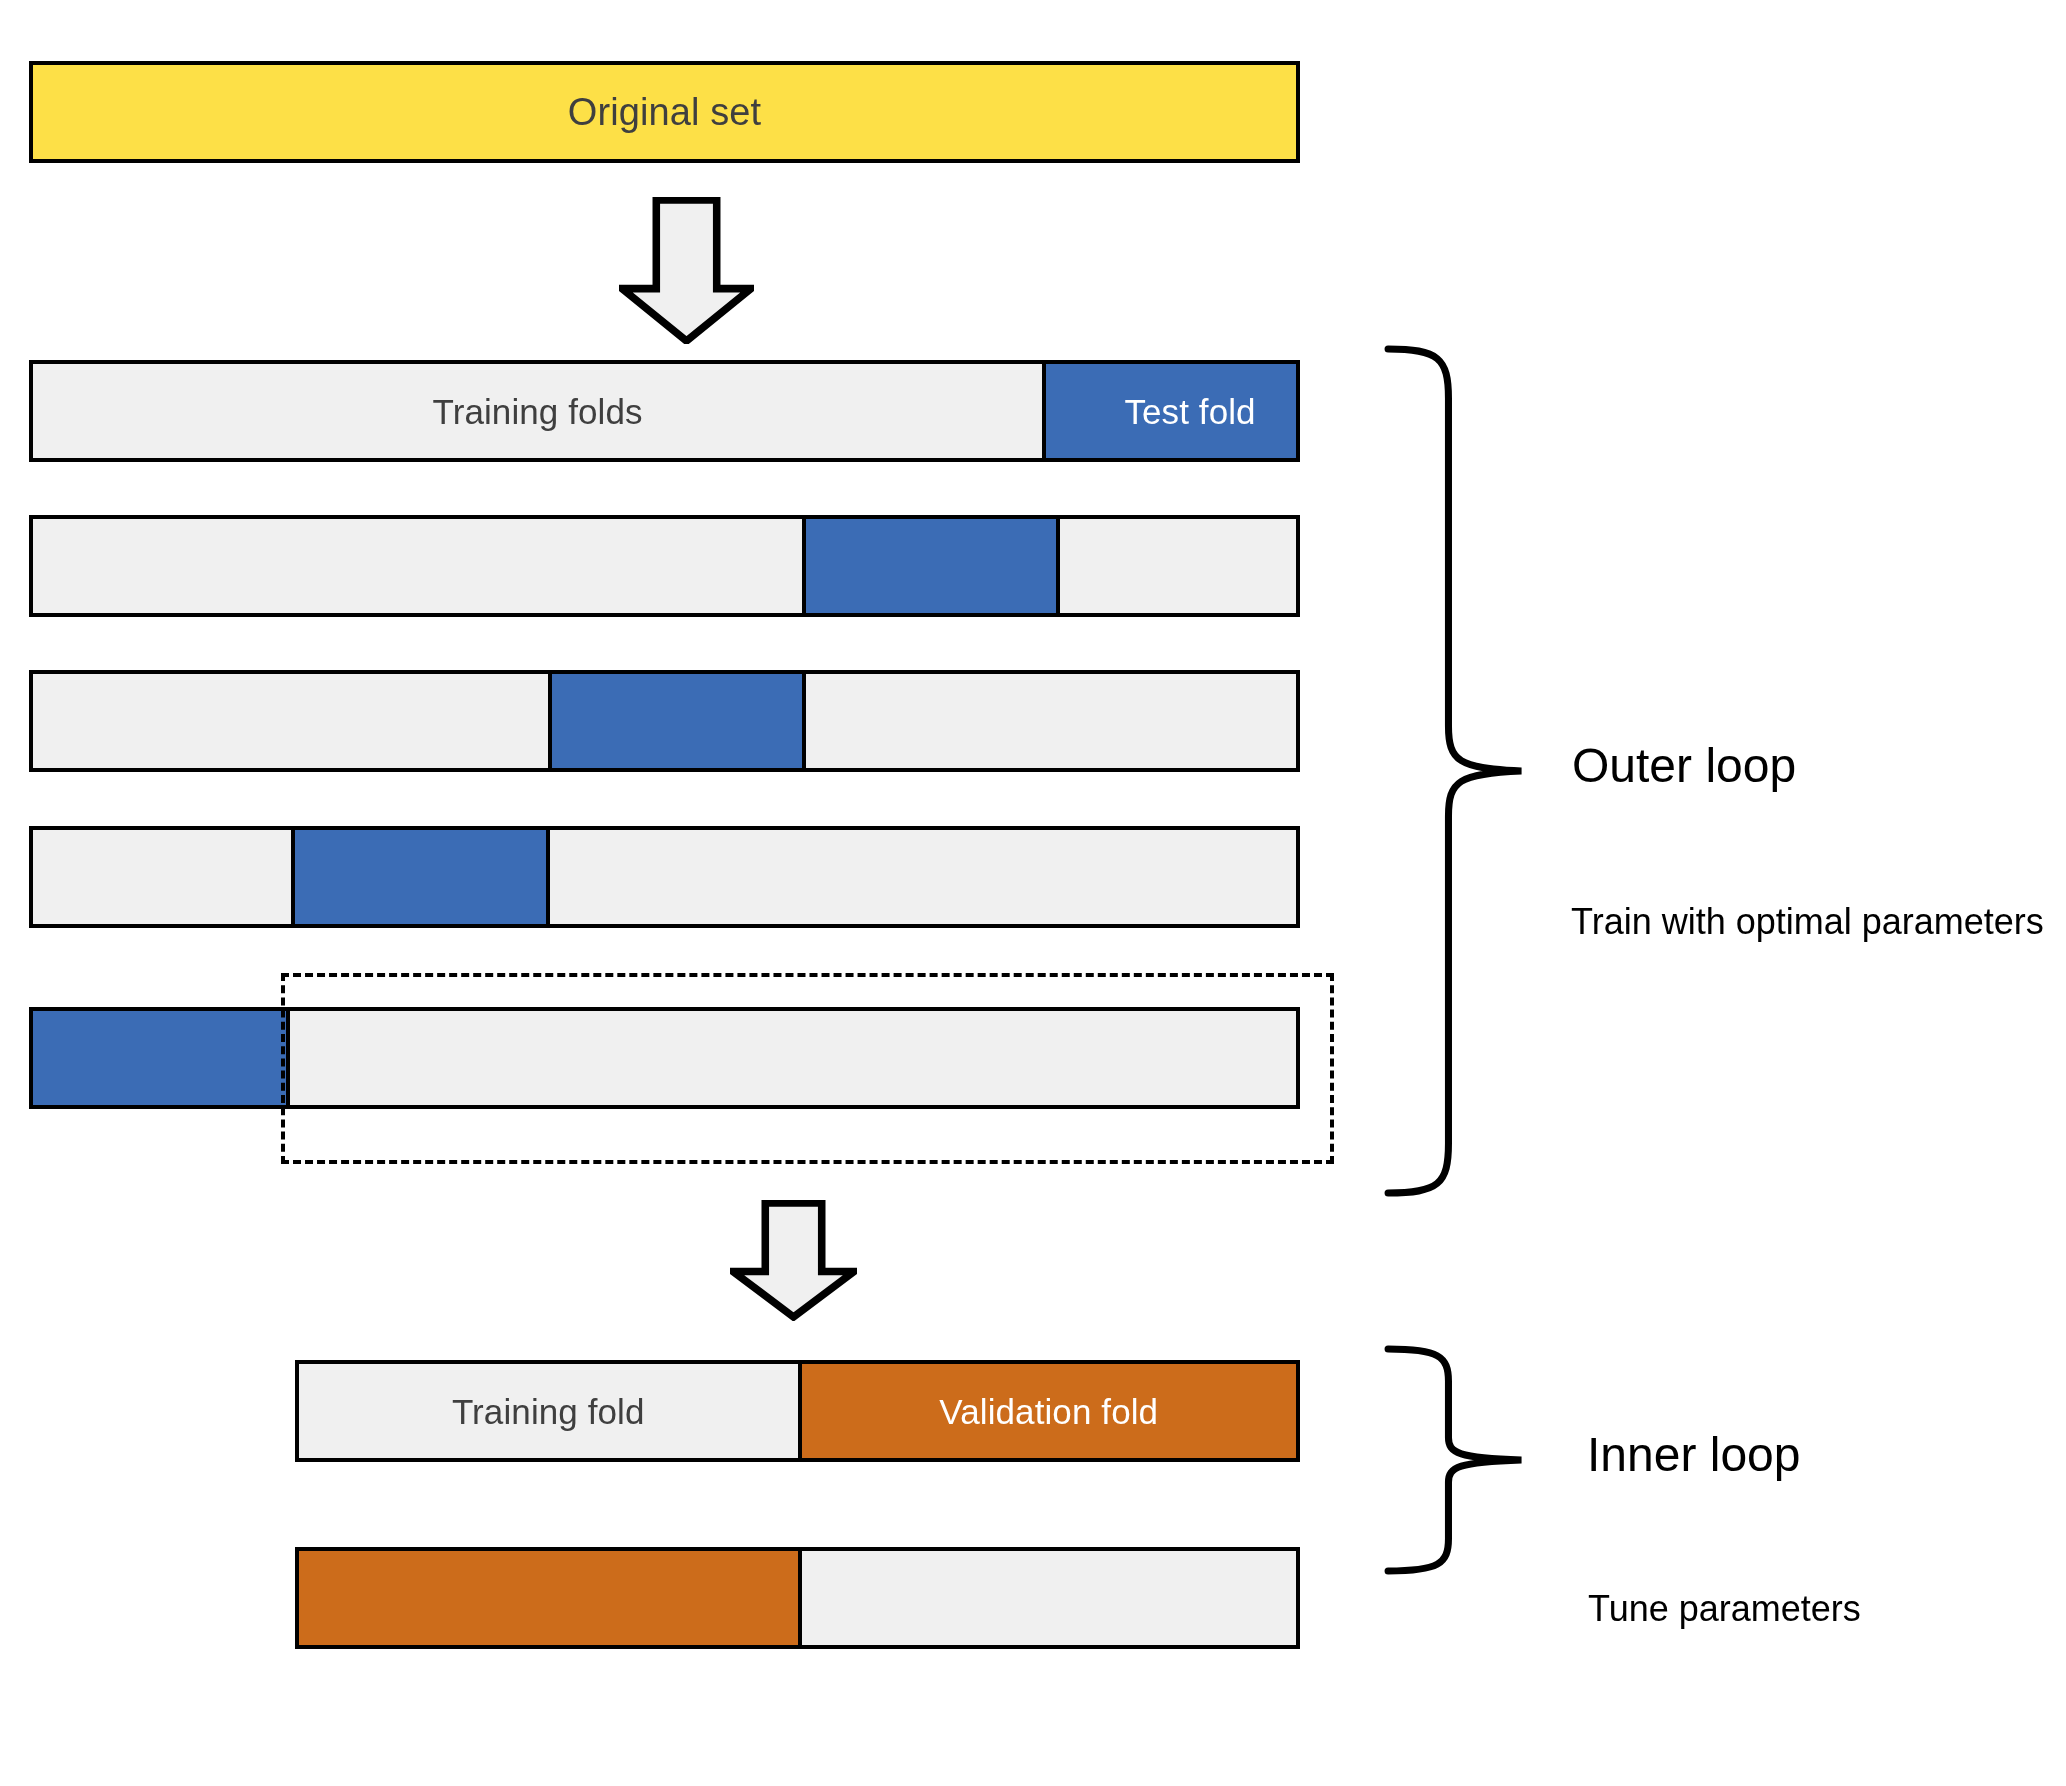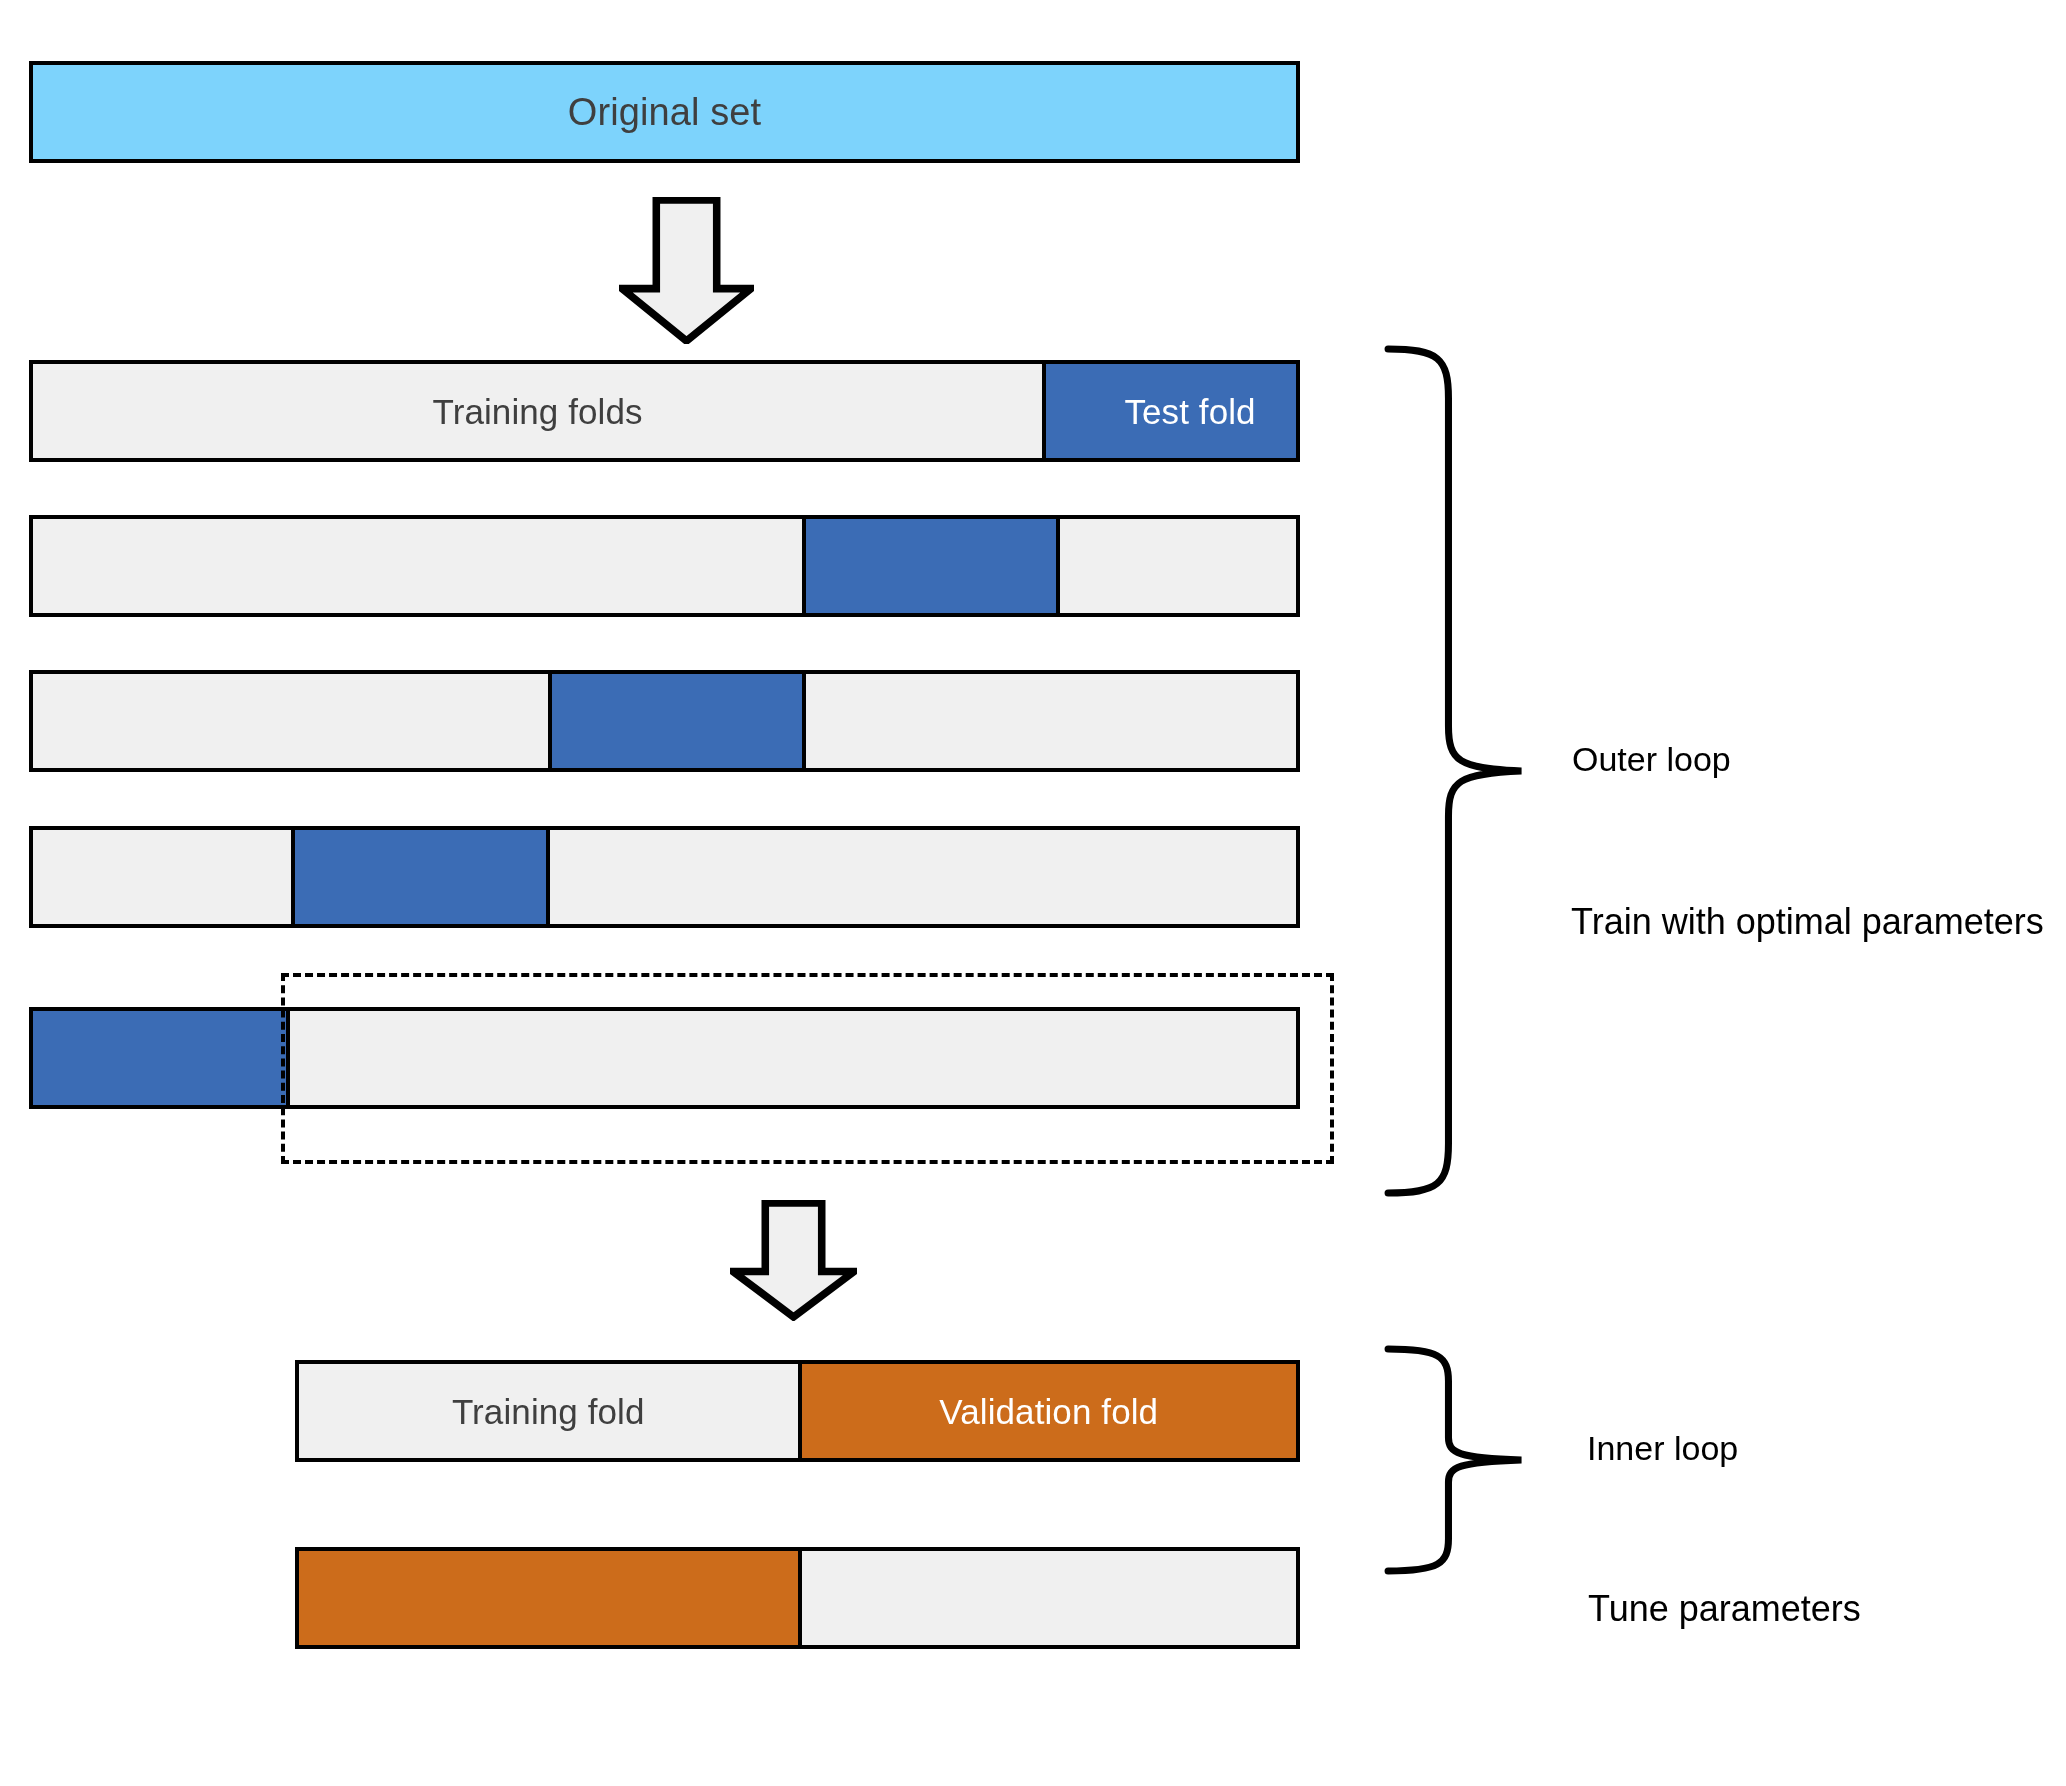--- a/index.html
+++ b/index.html
@@ -14,21 +14,21 @@
     background: #ffffff;
     font-family: "Liberation Sans", sans-serif;
     overflow: hidden;
   }
 
   
   .bar {
     position: absolute;
     box-sizing: border-box;
     border: 4.5px solid #000000;
-    background: #7dd3fc;
+    background: #fde047;
     display: flex;
     align-items: stretch;
     overflow: hidden;
   }
   .seg {
     box-sizing: border-box;
     display: flex;
     align-items: center;
     justify-content: center;
     overflow: hidden;
@@ -70,21 +70,21 @@
 
   
   .arrow { position: absolute; }
 
   
   .brace { position: absolute; }
 
   
   .loop-title {
     position: absolute;
-    font-size: 34px;
+    font-size: 48px;
     color: #000000;
     white-space: nowrap;
     line-height: 1;
   }
   .loop-sub {
     position: absolute;
     font-size: 36px;
     color: #000000;
     line-height: 1.32;
     width: 504px;

